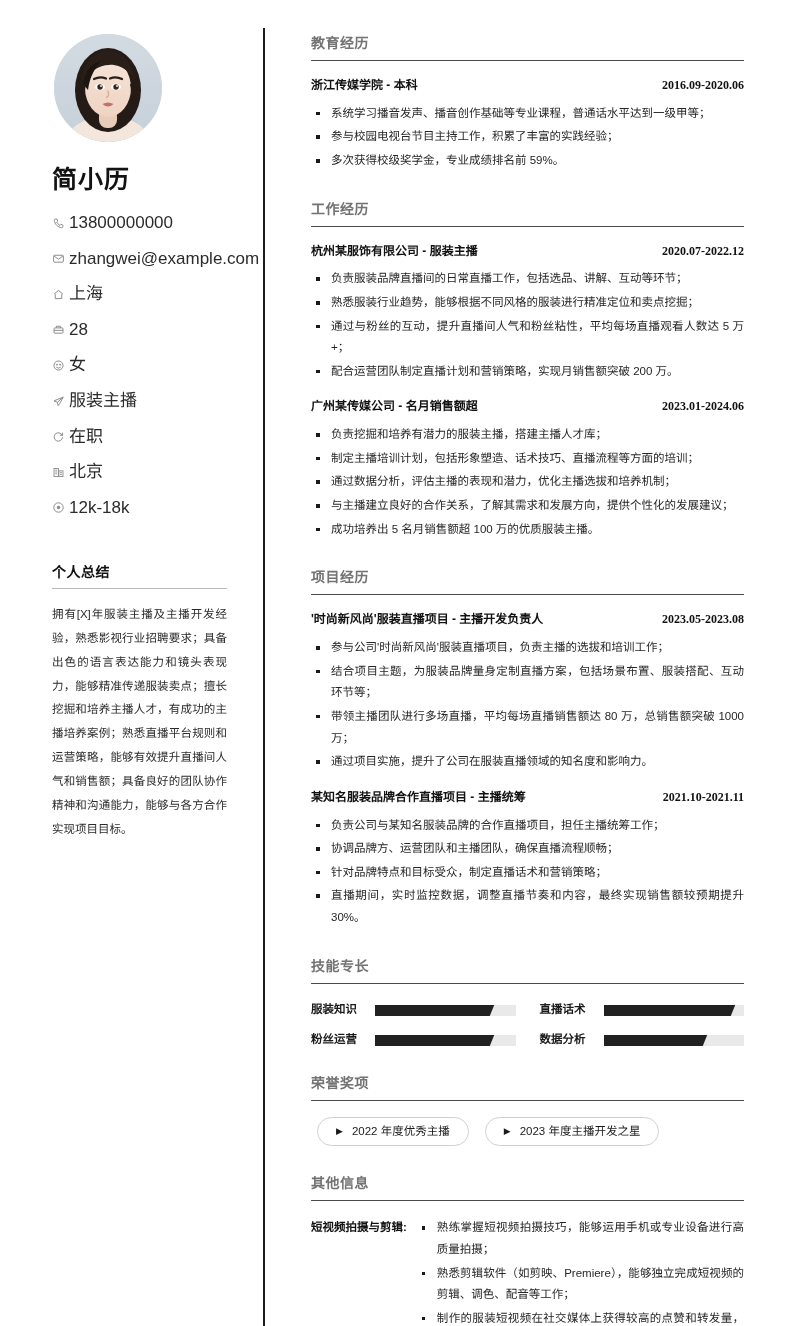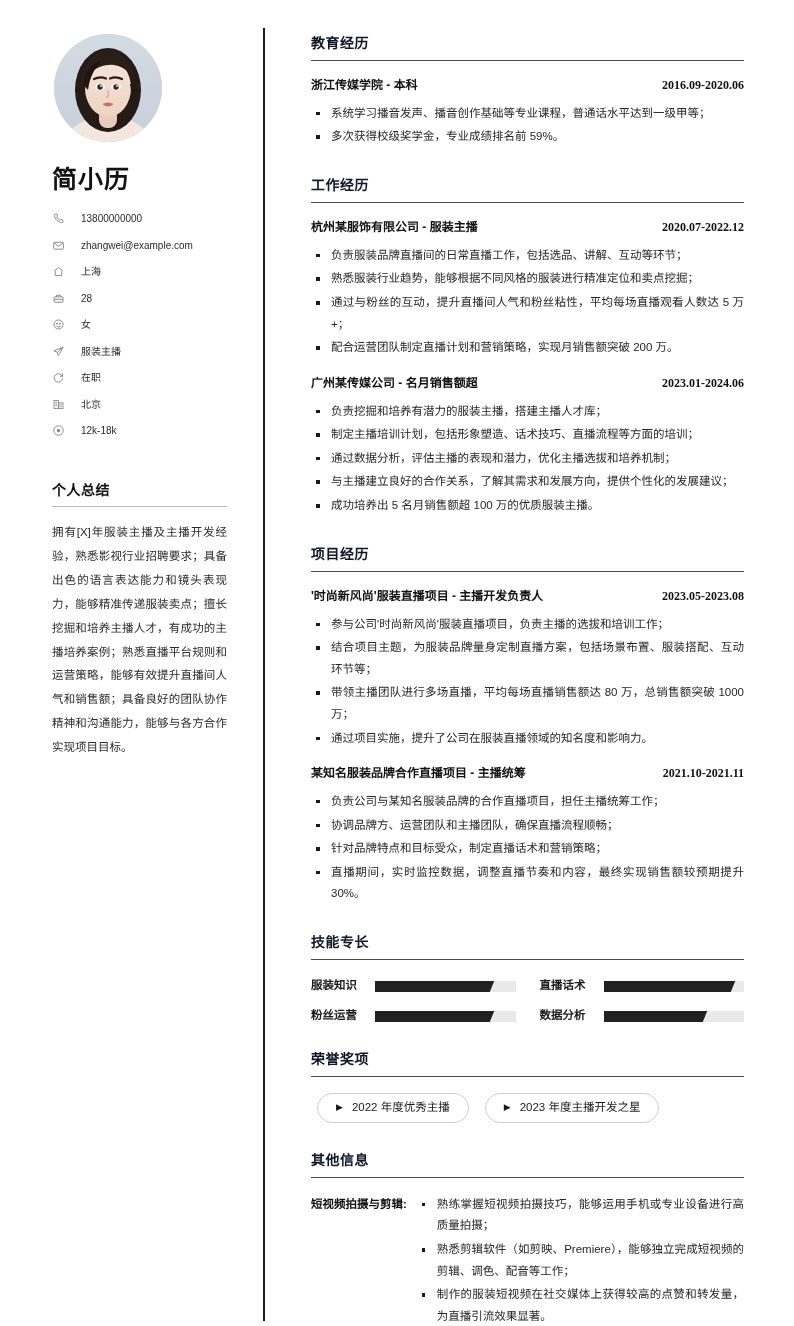--- a/index.html
+++ b/index.html
@@ -45,23 +45,23 @@
     font-weight: 700;
     letter-spacing: 1px;
     color: #121212;
     margin: 0 0 18px 4px;
     line-height: 1.2;
   }
 
   .contact-list { list-style: none; margin: 0 0 0 4px; padding: 0; }
   .contact-item {
     display: flex;
-    align-items: flex-start;
-    gap: 16px;
-    font-size: 10px;
+    align-items: center;
+    gap: 4px;
+    font-size: 17px;
     color: #2b2b2b;
     margin-bottom: 13.5px;
     line-height: 1.3;
   }
   .contact-item .ico {
     width: 13px;
     height: 13px;
     flex: 0 0 13px;
     display: inline-flex;
     align-items: center;
@@ -103,21 +103,21 @@
   .main {
     flex: 1 1 auto;
     padding: 32px 50px 30px 46px;
     min-width: 0;
   }
   .section { margin-bottom: 26px; }
   .section:last-child { margin-bottom: 0; }
   .sec-heading {
     font-size: 14px;
     font-weight: 700;
-    color: #0f172a;
+    color: #737373;
     padding-bottom: 8px;
     border-bottom: 1px solid #4a4a4a;
     margin-bottom: 16px;
     letter-spacing: .5px;
   }
 
   .entry { margin-bottom: 16px; }
   .entry:last-child { margin-bottom: 0; }
   .entry-head {
     display: flex;
@@ -395,20 +395,21 @@
     <section class="section">
       <h2 class="sec-heading">教育经历</h2>
       <div id="edu-entries">
           <div class="entry">
             <div class="entry-head">
               <div class="entry-title">浙江传媒学院 - 本科</div>
               <div class="entry-date">2016.09-2020.06</div>
             </div>
             <ul class="bullets">
               <li>系统学习播音发声、播音创作基础等专业课程，普通话水平达到一级甲等；</li>
+              <li>参与校园电视台节目主持工作，积累了丰富的实践经验；</li>
               <li>多次获得校级奖学金，专业成绩排名前 59%。</li>
             </ul>
           </div>
         </div>
     </section>
 
     <section class="section">
       <h2 class="sec-heading">工作经历</h2>
       <div id="work-entries">
           <div class="entry">

